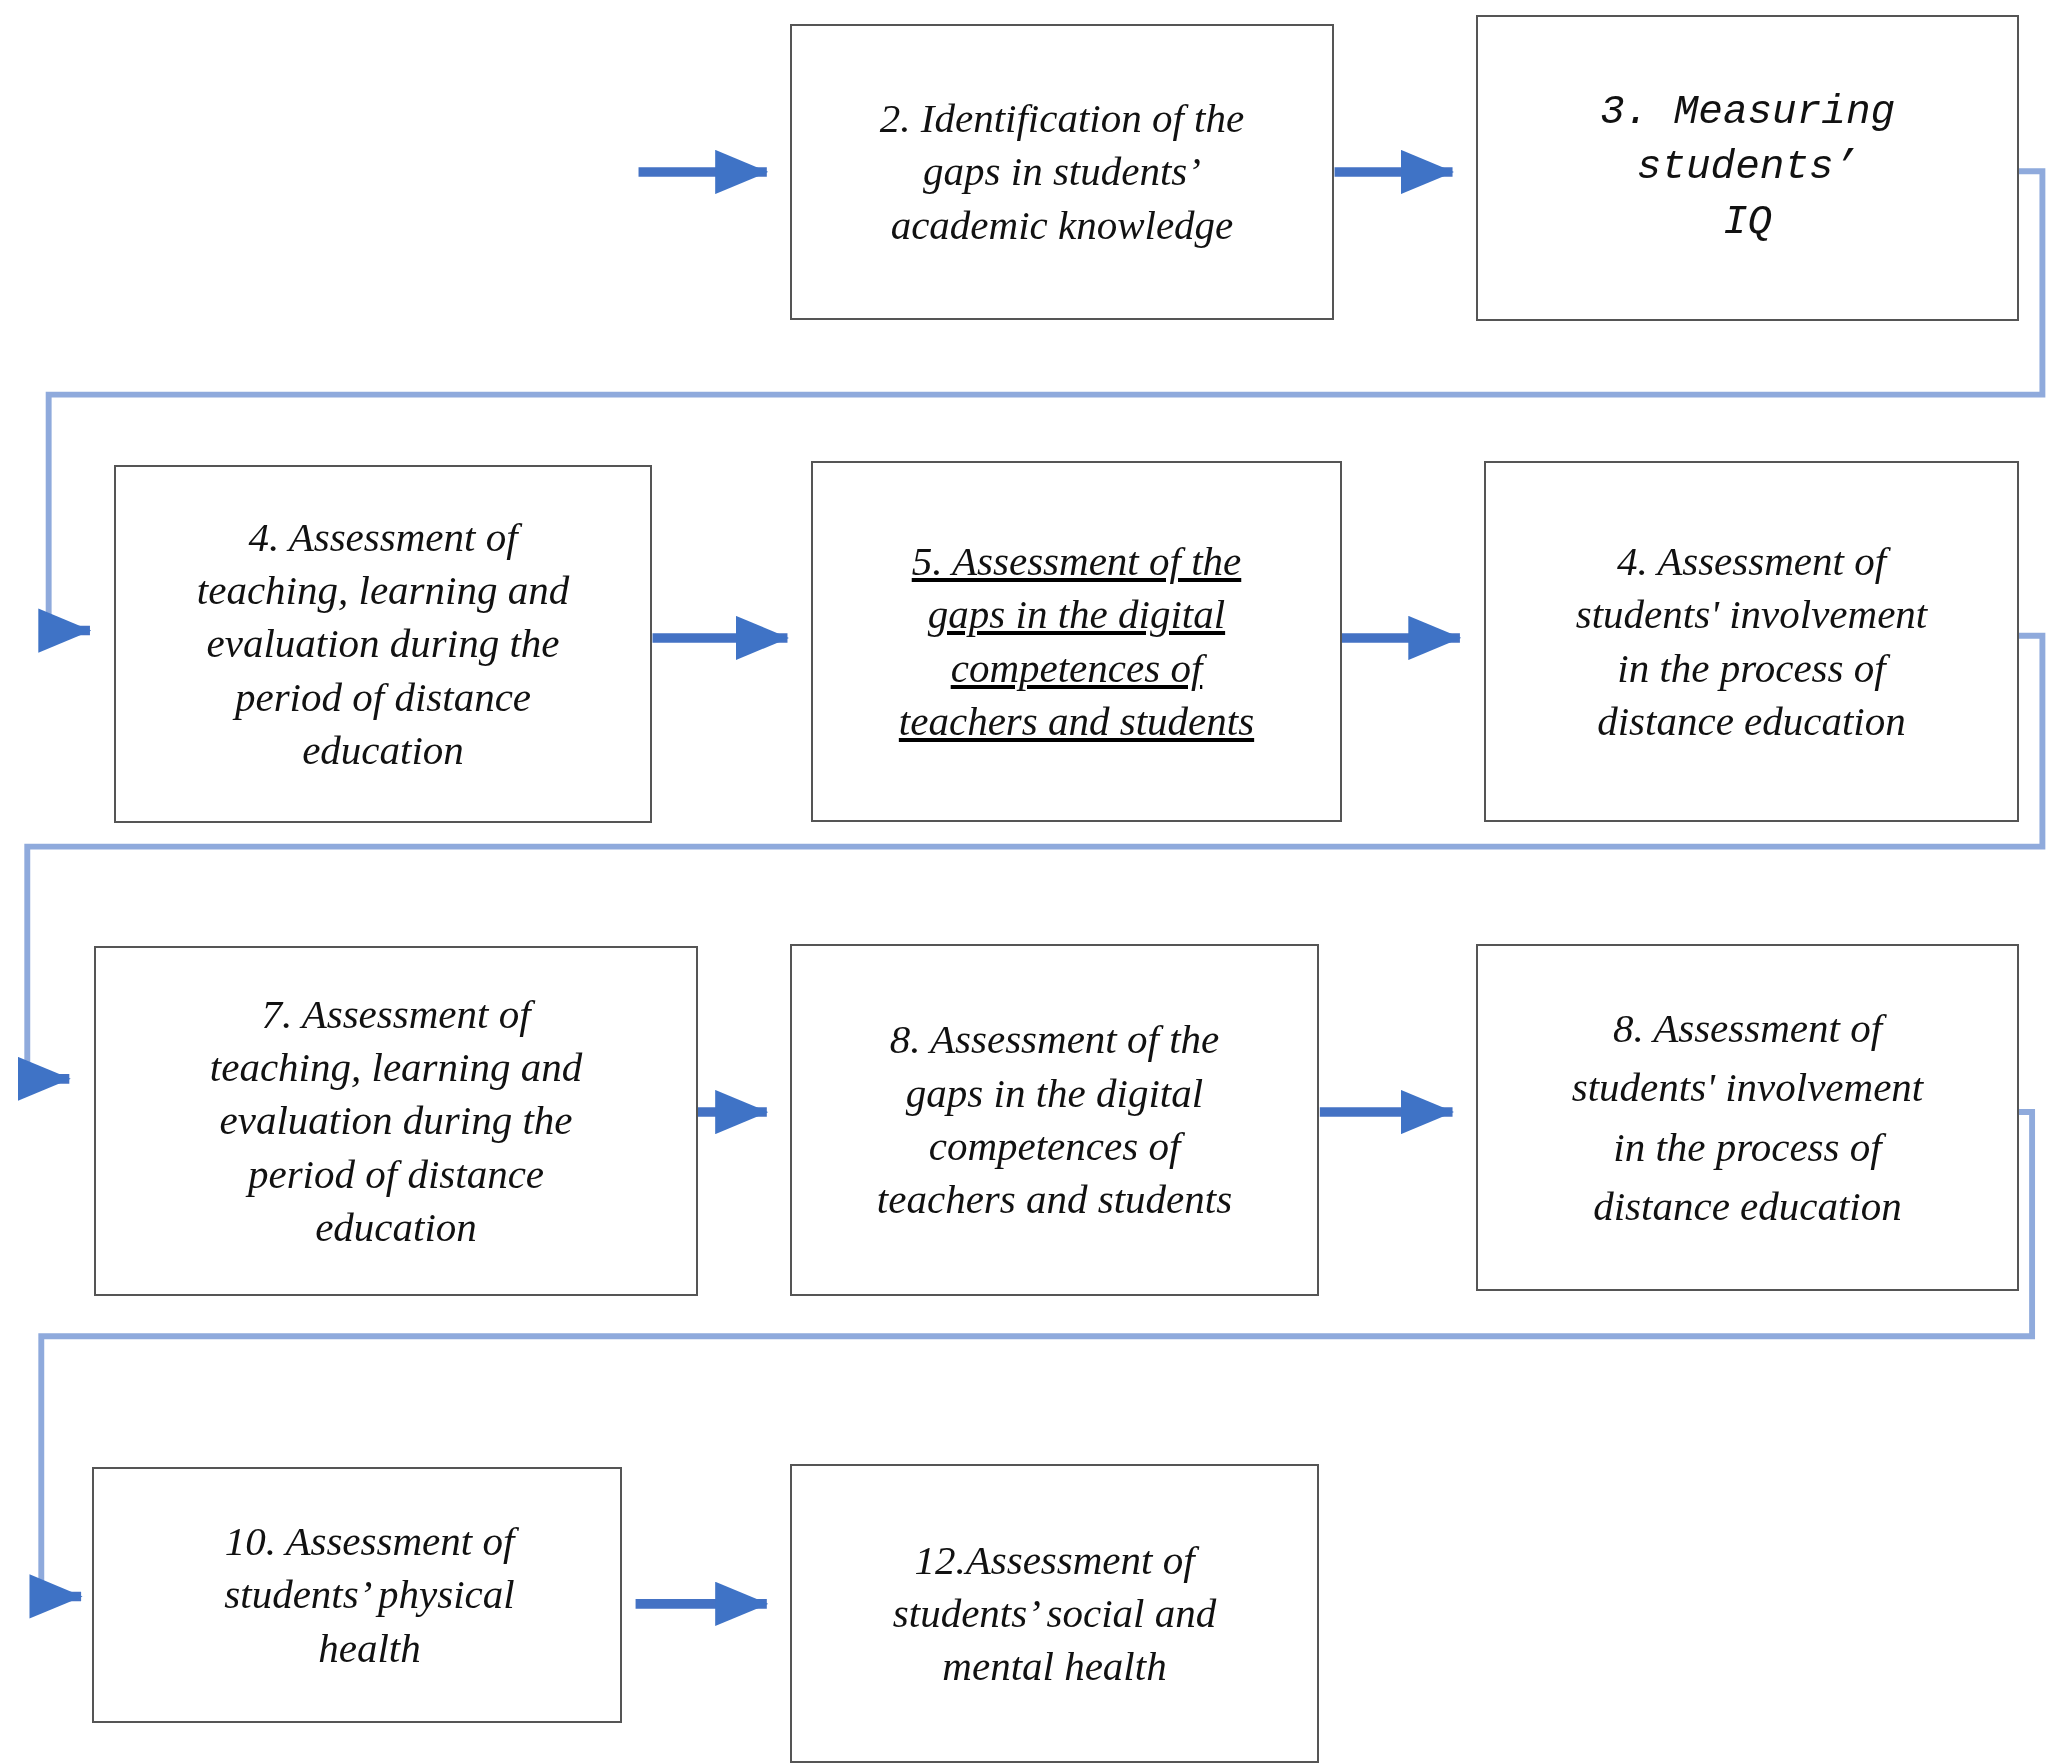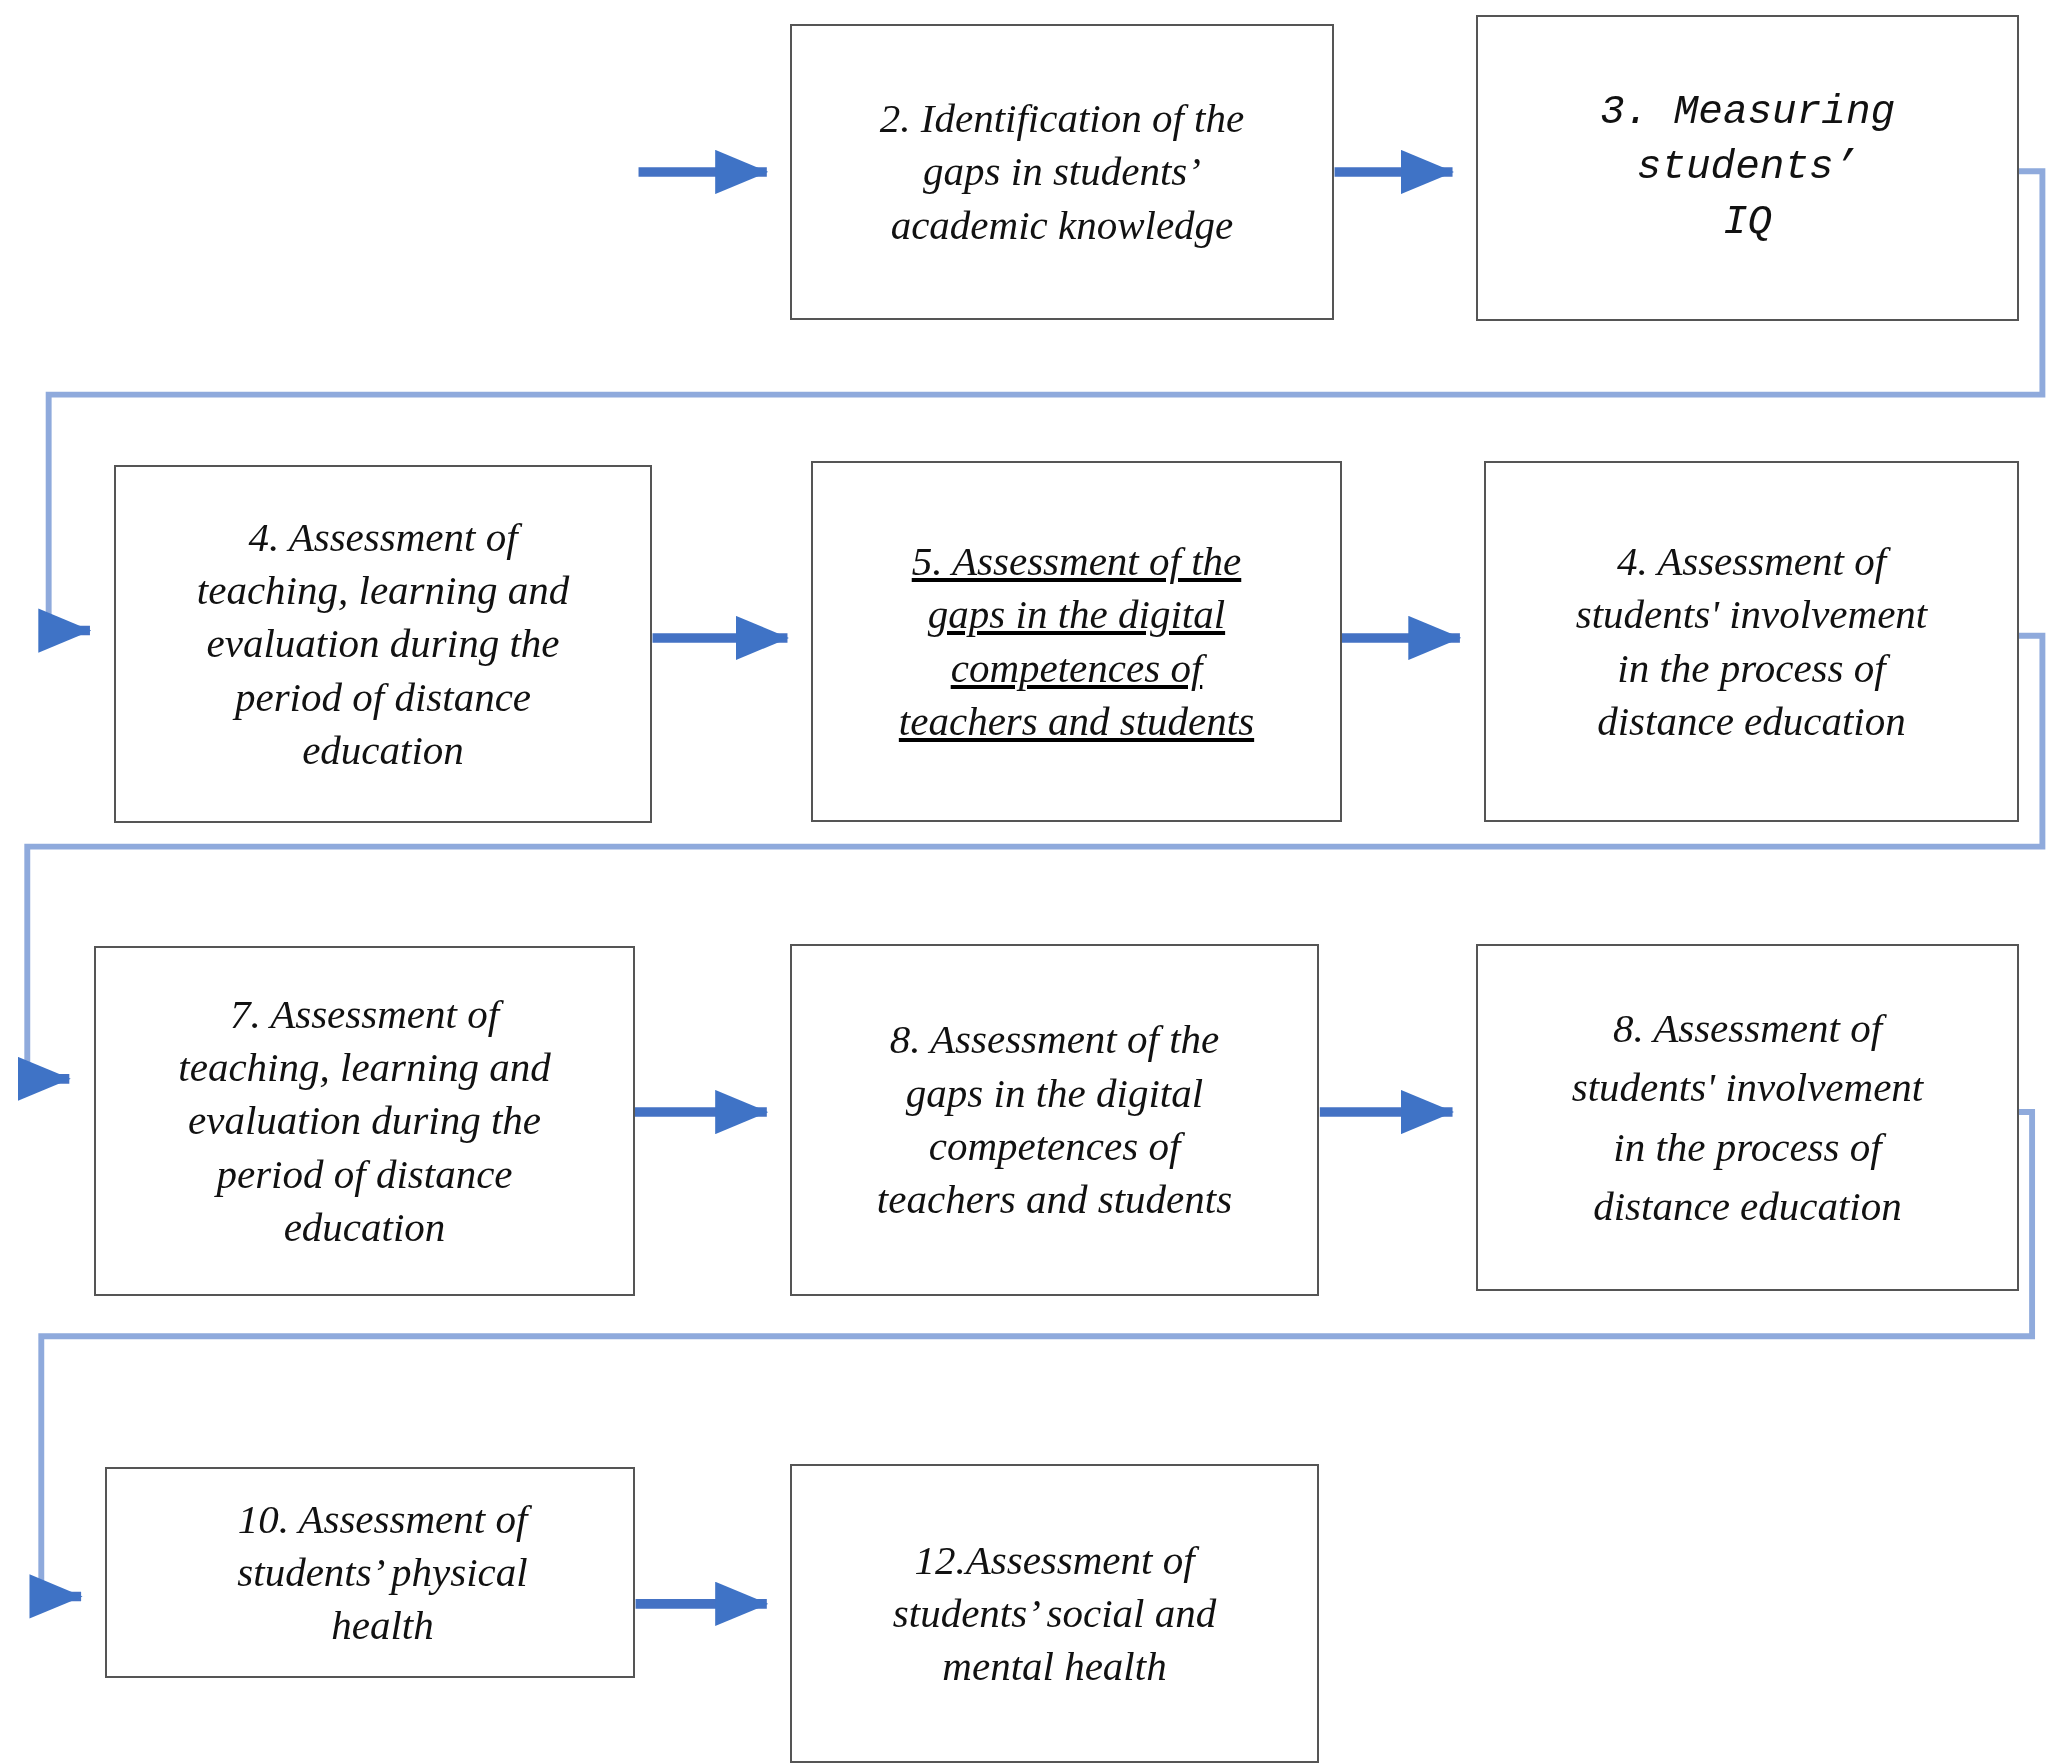--- a/index.html
+++ b/index.html
@@ -29,26 +29,26 @@
   
   #n1{left:117px;top:24px;width:522px;height:296px;}
   #n2{left:790px;top:24px;width:544px;height:296px;}
   #n3{left:1476px;top:14.7px;width:543px;height:306px;}
   #n3 .txt{line-height:1.35;font-family:Liberation Mono, monospace;}
   
   #n4{left:114px;top:465px;width:538px;height:358px;}
   #n5{left:811px;top:461px;width:531px;height:361px;text-decoration:underline;}
   #n6{left:1484px;top:461px;width:535px;height:361px;}
   
-  #n7{left:94px;top:946px;width:541px;height:350px;}
+  #n7{left:94px;top:946px;width:604px;height:350px;}
   #n8{left:790px;top:944px;width:529px;height:352px;}
   #n9{left:1476px;top:944px;width:543px;height:347px;}
   #n9 .txt{line-height:1.44;}
   
-  #n10{left:105px;top:1467px;width:530px;height:211px;padding-left:44px;}
+  #n10{left:92px;top:1467px;width:530px;height:256px;padding-left:44px;}
   #n11{left:790px;top:1464px;width:529px;height:299px;}
 </style>
 </head>
 <body>
 
 <div id="stage">
 
   <svg id="wires" viewBox="0 0 2802 2392" width="2066" height="1764" xmlns="http://www.w3.org/2000/svg">
     <defs>
       <marker id="ah" markerWidth="12" markerHeight="10" refX="11" refY="5" orient="auto" markerUnits="userSpaceOnUse">

